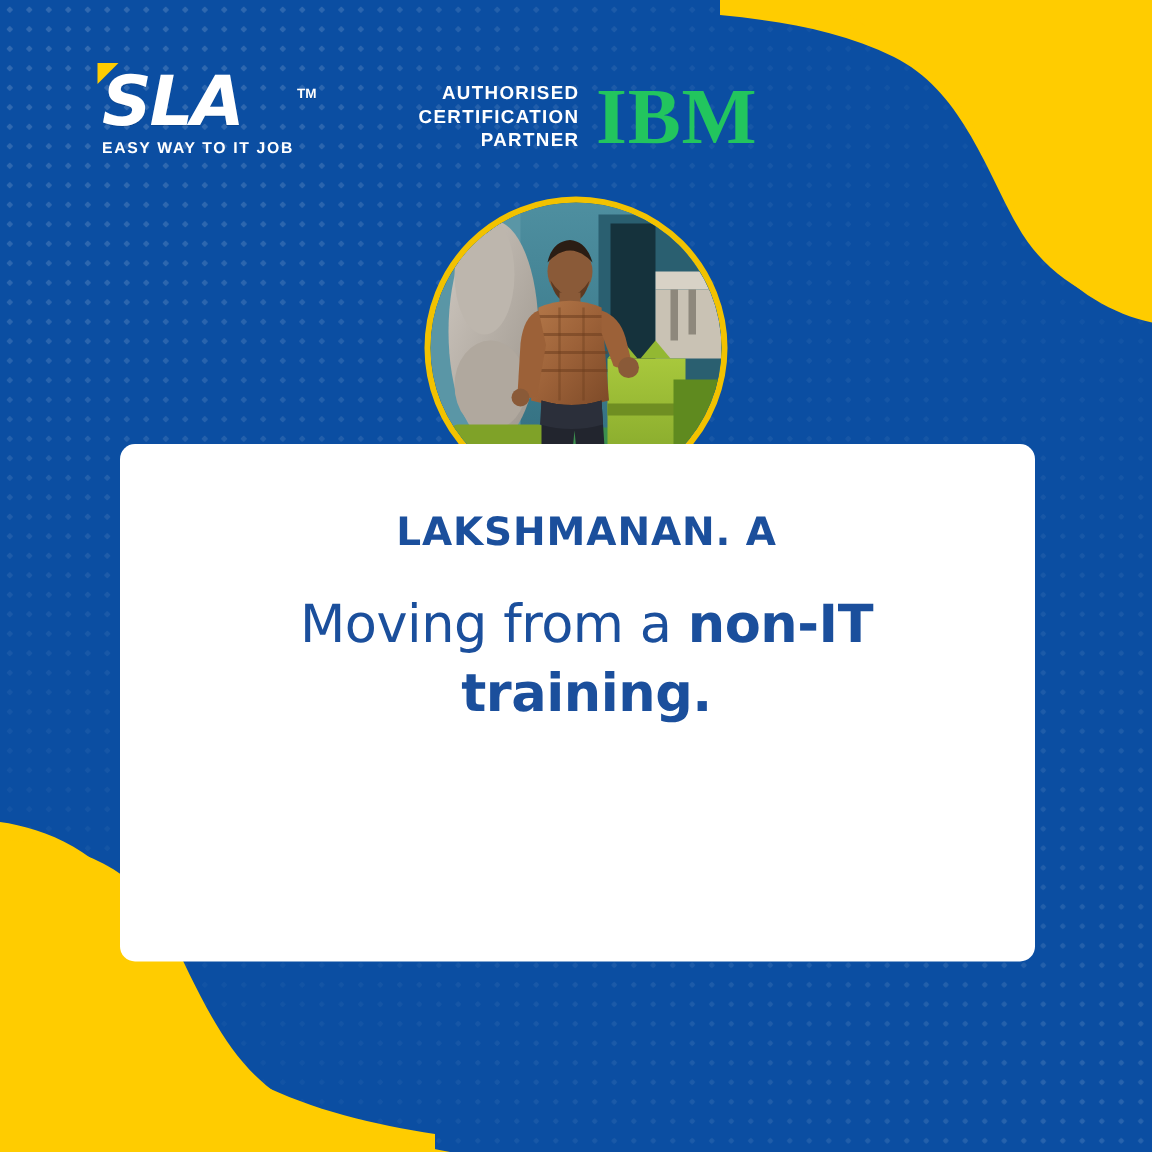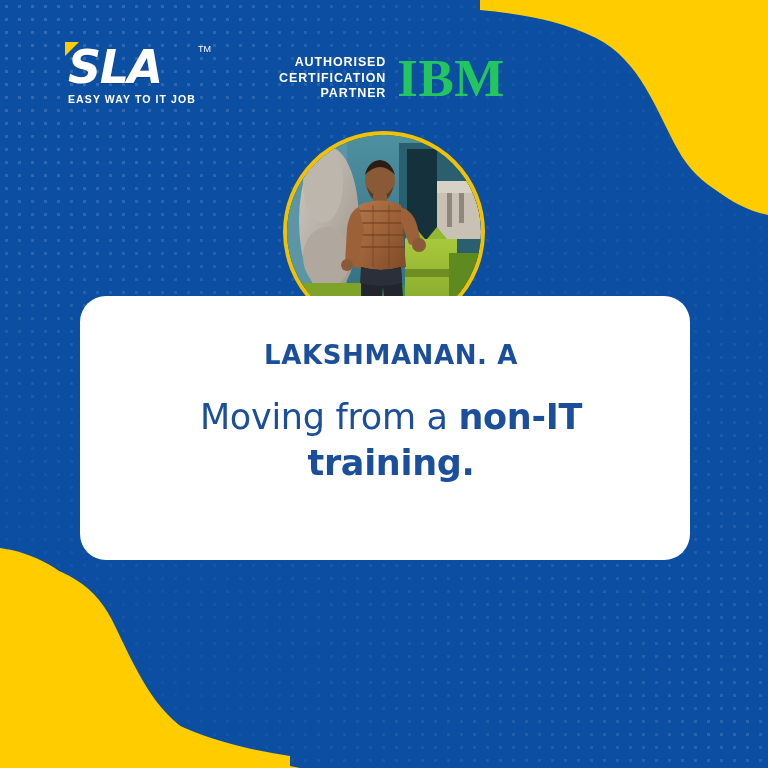--- a/index.html
+++ b/index.html
@@ -77,25 +77,25 @@
     position: absolute;
     left: -3px;
     top: -2px;
     width: 0; height: 0;
     border-left: 14px solid #FFCC00;
     border-bottom: 14px solid transparent;
   }
   .sla-tm {
     position: absolute;
     right: -13px;
-    top: 1px;
+    top: 14px;
     color: #ffffff;
     font-family: "Liberation Sans", sans-serif;
     font-size: 9px;
-    font-weight: normal;
+    font-weight: bold;
     font-style: normal;
     letter-spacing: 0;
   }
   .sla-tagline {
     margin-top: 3px;
     color: #ffffff;
     font-family: "Liberation Sans", sans-serif;
     font-size: 10.5px;
     font-weight: bold;
     letter-spacing: 1.1px;
@@ -145,23 +145,23 @@
     background: #2b6e82;
   }
   .portrait svg { display: block; }
 
   
   .card {
     position: absolute;
     left: 80px;
     top: 296px;
     width: 610px;
-    height: 264px;
+    height: 345px;
     background: #ffffff;
-    border-radius: 26px;
+    border-radius: 10px;
     z-index: 5;
     box-sizing: border-box;
     padding: 46px 28px 0 40px;
     text-align: center;
   }
   .person-name {
     color: #1B4F9C;
     font-family: "DejaVu Sans", sans-serif;
     font-size: 26px;
     font-weight: bold;

